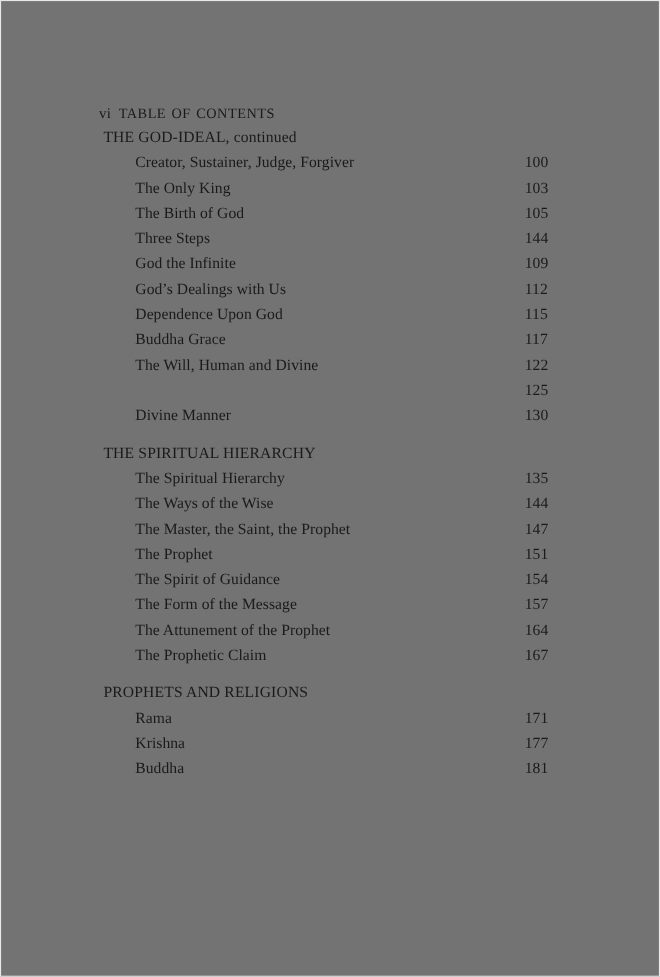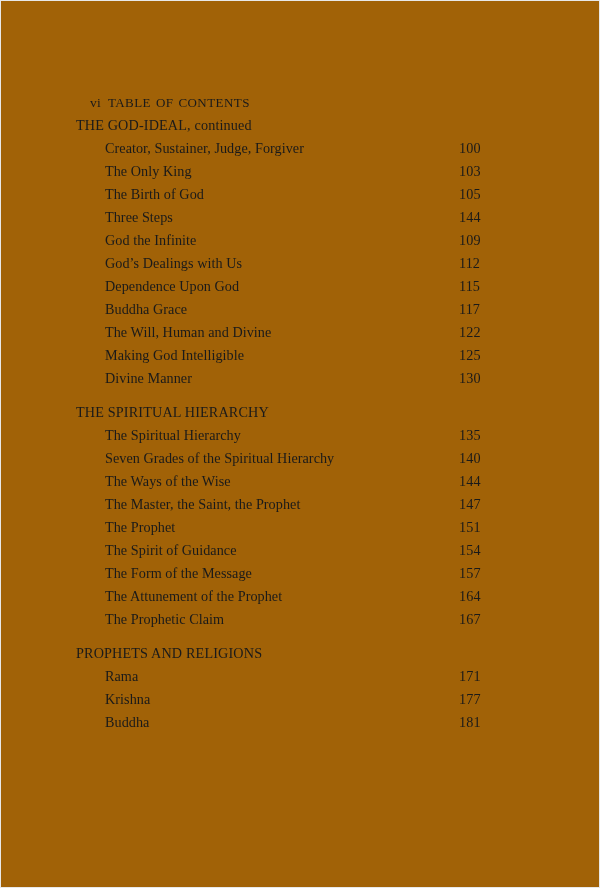--- a/index.html
+++ b/index.html
@@ -9,21 +9,21 @@
   }
   body {
     font-family: "Liberation Serif", "DejaVu Serif", serif;
     color: #1a1a1a;
     -webkit-font-smoothing: antialiased;
   }
   .page {
     position: relative;
     width: 600px;
     height: 888px;
-    background: #a16207;
+    background: #737373;
     box-sizing: border-box;
     border: 1px solid #e8e8e8;
     overflow: hidden;
   }
 
   
   .running-head {
     position: absolute;
     left: 89px;
     top: 66px;
@@ -42,21 +42,21 @@
     font-variant: small-caps;
     text-transform: lowercase;
     letter-spacing: 0.45px;
     color: #1a1a1a;
     margin-top: 24px;
   }
 
   
   .toc {
     position: absolute;
-    left: 75px;
+    left: 93px;
     top: 113px;
     width: 424px;
   }
 
   .section {
     margin-bottom: 0;
   }
   .section + .section {
     margin-top: 11px;
   }
@@ -153,45 +153,39 @@
             <span class="entry-title">Buddha Grace</span>
             <span class="entry-spacer"></span>
             <span class="entry-page">117</span>
           </li>
           <li class="entry">
             <span class="entry-title">The Will, Human and Divine</span>
             <span class="entry-spacer"></span>
             <span class="entry-page">122</span>
           </li>
           <li class="entry">
-            <span class="entry-title">Making God Intelligible</span>
             <span class="entry-spacer"></span>
             <span class="entry-page">125</span>
           </li>
           <li class="entry">
             <span class="entry-title">Divine Manner</span>
             <span class="entry-spacer"></span>
             <span class="entry-page">130</span>
           </li>
         </ul>
       </div>
       <div class="section">
         <div class="section-heading">THE SPIRITUAL HIERARCHY</div>
         <ul class="entries">
           <li class="entry">
             <span class="entry-title">The Spiritual Hierarchy</span>
             <span class="entry-spacer"></span>
             <span class="entry-page">135</span>
           </li>
           <li class="entry">
-            <span class="entry-title">Seven Grades of the Spiritual Hierarchy</span>
-            <span class="entry-spacer"></span>
-            <span class="entry-page">140</span>
-          </li>
-          <li class="entry">
             <span class="entry-title">The Ways of the Wise</span>
             <span class="entry-spacer"></span>
             <span class="entry-page">144</span>
           </li>
           <li class="entry">
             <span class="entry-title">The Master, the Saint, the Prophet</span>
             <span class="entry-spacer"></span>
             <span class="entry-page">147</span>
           </li>
           <li class="entry">

